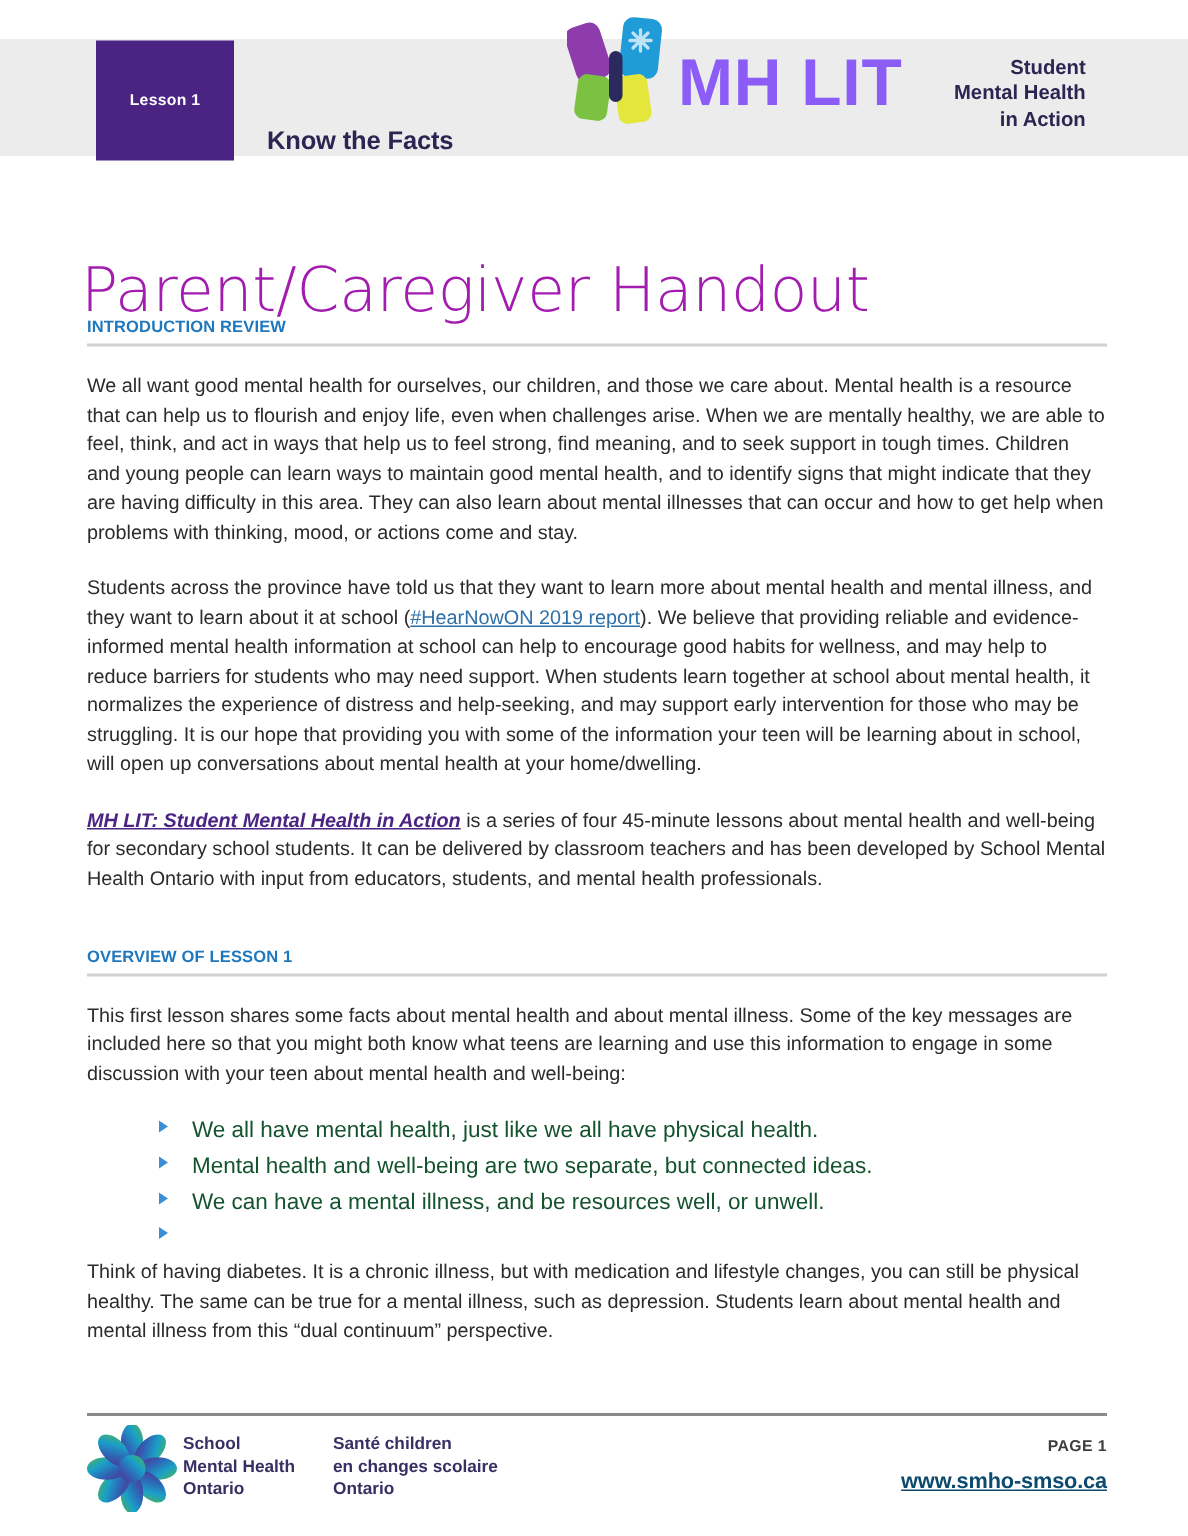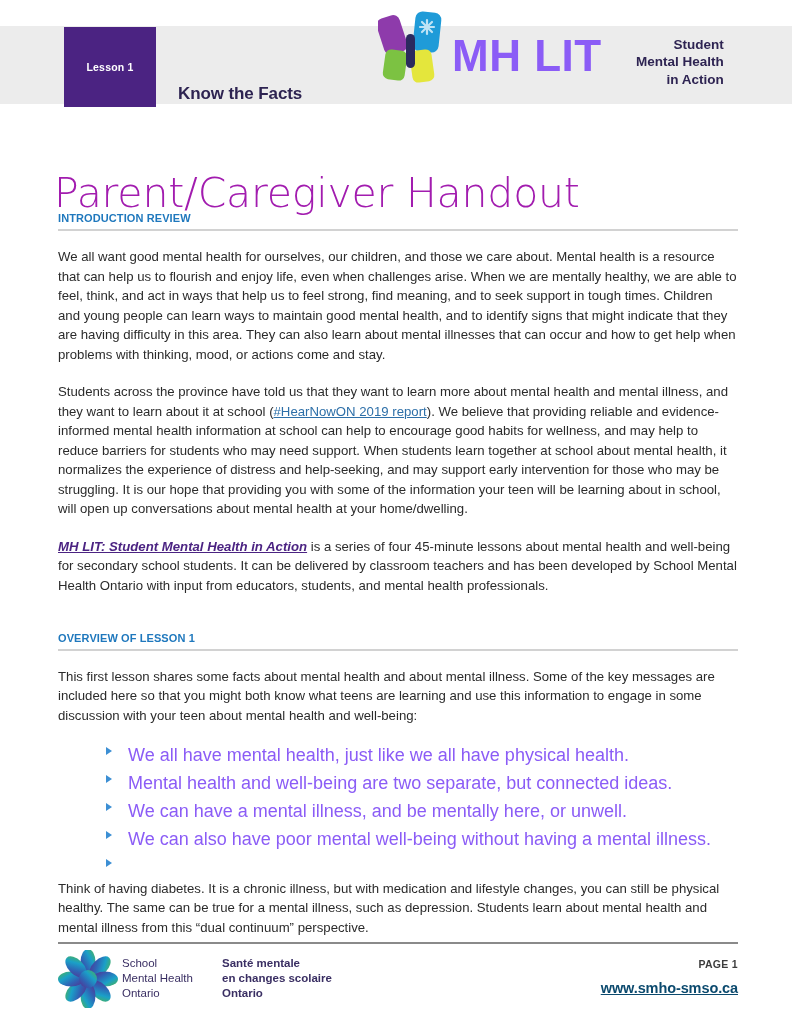--- a/index.html
+++ b/index.html
@@ -139,23 +139,23 @@
     text-align: center;
   }
 
   ul.key-list {
     list-style: none;
     margin: 0 0 16px 0;
     padding: 0 0 0 48px;
   }
   ul.key-list li {
     position: relative;
-    font-size: 18px;
+    font-size: 15px;
     line-height: 1.42;
-    color: #8b5cf6;
+    color: #14532d;
     padding-left: 22px;
     margin-bottom: 2.5px;
   }
   ul.key-list li .tri {
     position: absolute;
     left: 0;
     top: 4px;
     width: 0;
     height: 0;
     border-left: 6px solid #3c8fd4;
@@ -180,21 +180,21 @@
     left: 57px;
     top: 950px;
     width: 62px;
     height: 58px;
   }
   .smho-en {
     position: absolute;
     left: 122px;
     top: 956px;
     font-size: 11.5px;
-    font-weight: normal;
+    font-weight: bold;
     color: #3a2f63;
     line-height: 1.3;
   }
   .smho-fr {
     position: absolute;
     left: 222px;
     top: 956px;
     font-size: 11.5px;
     font-weight: bold;
     color: #3a2f63;
@@ -277,22 +277,21 @@
   <div class="spacer-18"></div>
 
   <h2 class="sec-heading">OVERVIEW OF LESSON 1</h2>
   <div class="sec-rule"></div>
 
   <p class="body-text">This first lesson shares some facts about mental health and about mental illness. Some of the key messages are included here so that you might both know what teens are learning and use this information to engage in some discussion with your teen about mental health and well-being:</p>
 
   <ul class="key-list">
     <li><span class="tri"></span><span>We all have mental health, just like we all have physical health.</span></li>
     <li><span class="tri"></span><span>Mental health and well-being are two separate, but connected ideas.</span></li>
-    <li><span class="tri"></span><span>We can have a mental illness, and be mentally here, or unwell.</span></li>
-    <li><span class="tri"></span><span>We can also have poor mental well-being without having a mental illness.</span></li>
+    <li><span class="tri"></span><span>We can have a mental illness, and be resources well, or unwell.</span></li>
     <li><span class="tri"></span></li>
   </ul>
 
   <div class="spacer-8"></div>
 
   <p class="body-text">Think of having diabetes. It is a chronic illness, but with medication and lifestyle changes, you can still be physical healthy. The same can be true for a mental illness, such as depression. Students learn about mental health and mental illness from this “dual continuum” perspective.</p>
 
 </div>
 
 <div class="footer-rule"></div>
@@ -321,19 +320,19 @@
   </g>
 </svg>
 
 <div class="smho-en">
   <div>School</div>
   <div>Mental Health</div>
   <div>Ontario</div>
 </div>
 
 <div class="smho-fr">
-  <div>Santé mentale</div>
+  <div>Santé children</div>
   <div>en changes scolaire</div>
   <div>Ontario</div>
 </div>
 
 <div class="page-num">PAGE 1</div>
 <a class="site-url" href="#">www.smho-smso.ca</a>
 
 </body></html>

